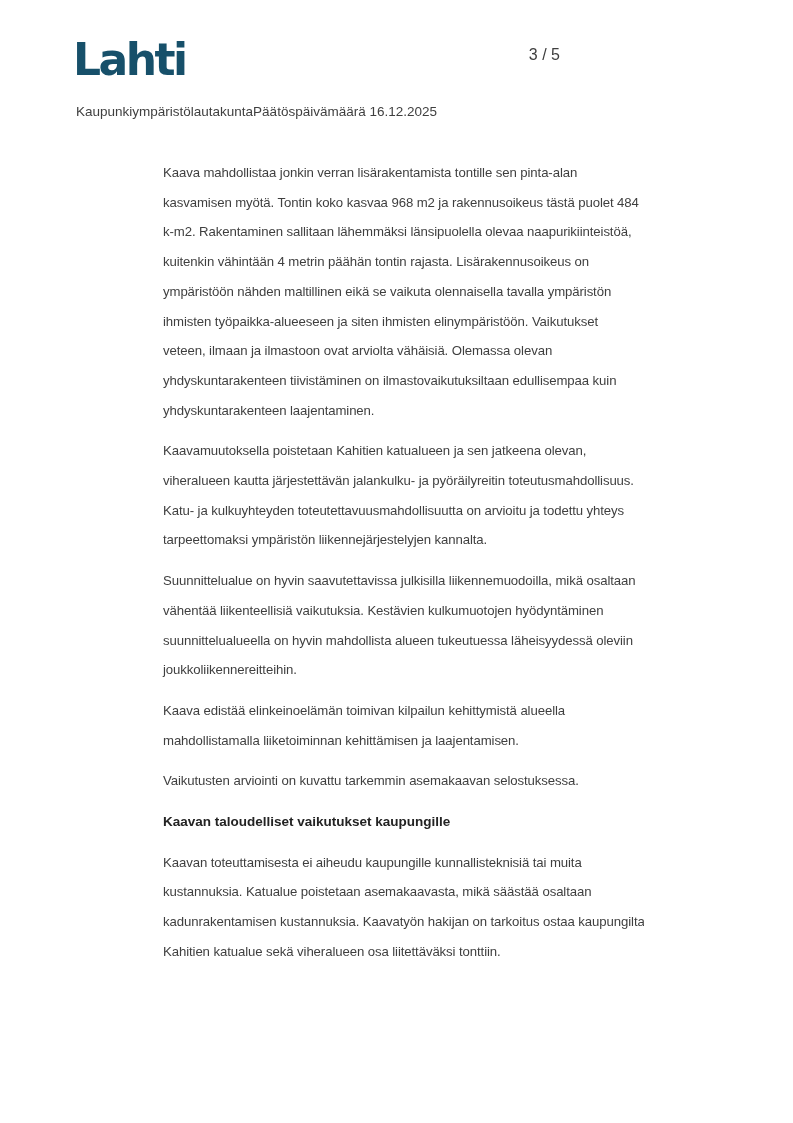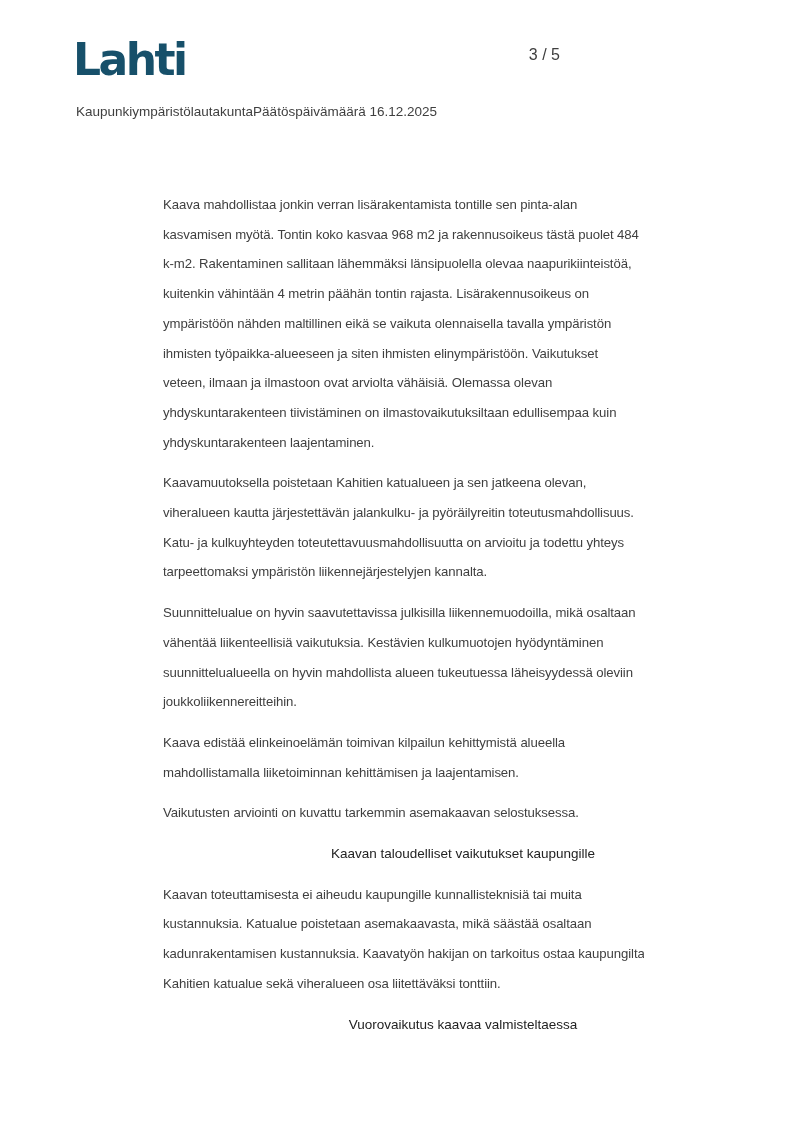--- a/index.html
+++ b/index.html
@@ -40,40 +40,39 @@
     left: 76px;
     right: 85px;
     display: flex;
     align-items: baseline;
     font-size: 13.5px;
     color: var(--text, #3f3f3f);
   }
   .content {
     position: absolute;
     left: 163px;
-    top: 190px;
+    top: 158px;
     width: 600px;
     font-size: 13.2px;
     line-height: 29.7px;
     letter-spacing: -0.1px;
     color: var(--text, #3f3f3f);
   }
   .content p {
     margin: 0 0 11px 0;
     white-space: pre-line;
   }
   .content h3 {
     margin: 4px 0 11px 0;
     font-size: 13.5px;
-    font-weight: 400;
+    font-weight: 700;
     letter-spacing: 0;
     line-height: 29.7px;
     color: var(--heading, #232323);
     white-space: pre-line;
-    text-align: center;
   }
 </style>
 </head>
 <body>
 
 <div class="page">
 
   <div class="logo">Lahti</div>
 
   <div class="page-number">3 / 5</div>
@@ -102,16 +101,15 @@
 suunnittelualueella on hyvin mahdollista alueen tukeutuessa läheisyydessä oleviin
 joukkoliikennereitteihin.</p>
     <p>Kaava edistää elinkeinoelämän toimivan kilpailun kehittymistä alueella
 mahdollistamalla liiketoiminnan kehittämisen ja laajentamisen.</p>
     <p>Vaikutusten arviointi on kuvattu tarkemmin asemakaavan selostuksessa.</p>
     <h3>Kaavan taloudelliset vaikutukset kaupungille</h3>
     <p>Kaavan toteuttamisesta ei aiheudu kaupungille kunnallisteknisiä tai muita
 kustannuksia. Katualue poistetaan asemakaavasta, mikä säästää osaltaan
 kadunrakentamisen kustannuksia. Kaavatyön hakijan on tarkoitus ostaa kaupungilta
 Kahitien katualue sekä viheralueen osa liitettäväksi tonttiin.</p>
-    <h3>Vuorovaikutus kaavaa valmisteltaessa</h3>
   </div>
 
 </div>
 
 </body></html>

